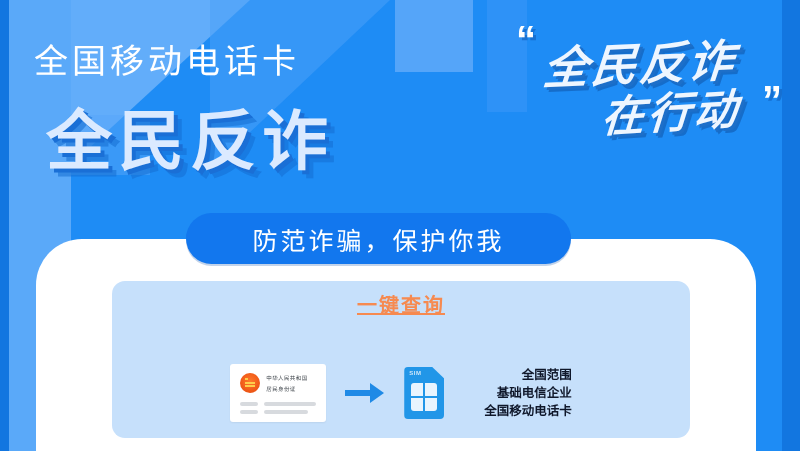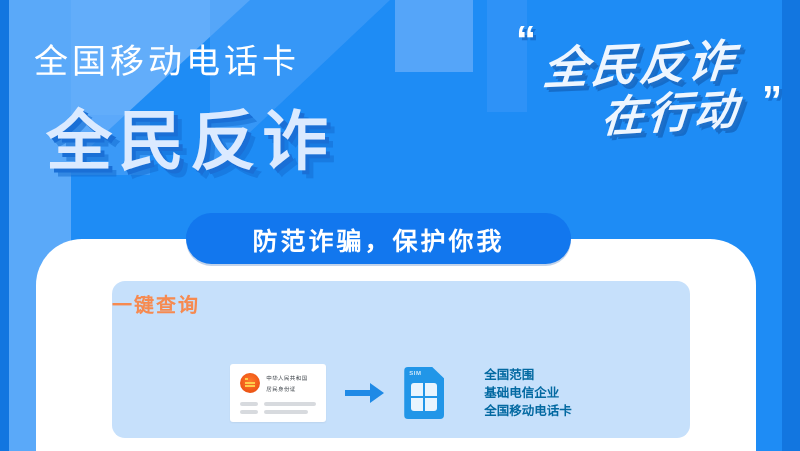--- a/index.html
+++ b/index.html
@@ -121,21 +121,21 @@
     border-radius: 26px;
     background: #1277ee;
     display: flex;
     align-items: center;
     justify-content: center;
     box-shadow: 0 2px 0 rgba(10,80,170,.25);
   }
   .pill-text {
     color: #ffffff;
     font-size: 25px;
-    font-weight: 700;
+    font-weight: 400;
     letter-spacing: 3px;
     white-space: nowrap;
   }
 
   
   .white-card {
     position: absolute;
     left: 36px;
     top: 239px;
     width: 720px;
@@ -152,24 +152,26 @@
     top: 281px;
     width: 578px;
     height: 157px;
     background: #c6e0fb;
     border-radius: 13px;
   }
   .inner-title {
     position: absolute;
     left: 0; right: 0;
     top: 8px;
+    text-align: center;
     font-size: 20px;
     font-weight: 800;
     letter-spacing: 2px;
     color: #f68a50;
+    text-decoration: underline;
   }
   .inner-sub {
     position: absolute;
     left: 0; right: 0;
     top: 40px;
     text-align: center;
     font-size: 16px;
     font-weight: 600;
     letter-spacing: .5px;
     color: #2a7fe0;
@@ -297,22 +299,22 @@
     position: absolute;
     left: 12px; top: 0;
     width: 2px; height: 28px;
     background: #2196e8;
   }
 
   
   .scope {
     flex: none;
     margin-left: 24px;
-    text-align: left;
-    color: #0369a1;
+    text-align: right;
+    color: #0f172a;
     font-size: 12.5px;
     line-height: 1.45;
     font-weight: 600;
   }
   .scope div { white-space: nowrap; }
 
   
   .seal {
     position: absolute;
     left: 510px;

